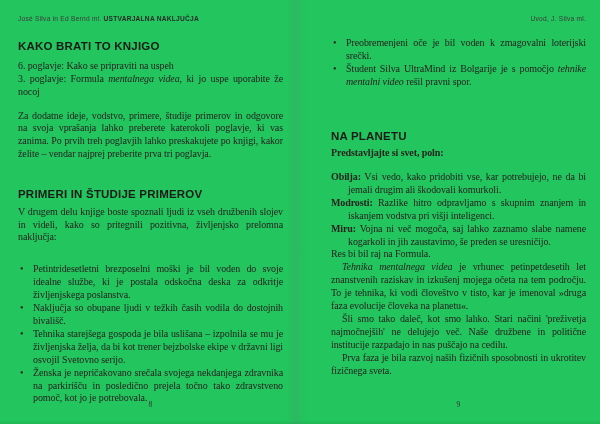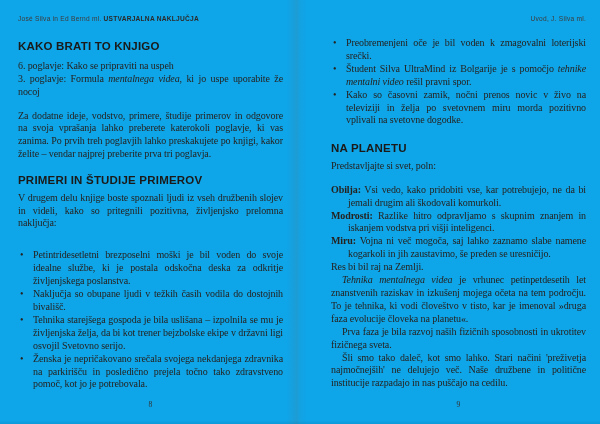--- a/index.html
+++ b/index.html
@@ -3,21 +3,21 @@
 <meta charset="utf-8">
 <style>
   html,body{margin:0;padding:0;}
   body{
     width:600px;height:424px;overflow:hidden;
     background:#ffffff;
     font-family:"Liberation Serif", serif;
   }
   .spread{
     position:relative;width:600px;height:424px;
-    background:#0ea5e9;
+    background:#22c55e;
   }
   .page{
     position:absolute;top:0;height:424px;box-sizing:border-box;overflow:hidden;
     color:#26231f;
   }
   .page.left{left:0;width:300px;padding:15px 17px 0 18px;}
   .page.right{left:300px;width:300px;padding:15px 14px 0 31px;}
   .gutter{
     position:absolute;left:287px;top:0;width:20px;height:424px;pointer-events:none;
     background:linear-gradient(90deg, rgba(110,110,105,0) 0%, rgba(110,110,105,0.16) 48%, rgba(110,110,105,0.05) 66%, rgba(110,110,105,0) 100%);
@@ -32,21 +32,21 @@
     white-space:nowrap;
   }
   .running-head.right-align{text-align:right;}
   .running-head b{font-weight:700;color:#2c2a28;}
   .section-heading{
     font-family:"Liberation Sans", sans-serif;
     font-weight:700;font-size:11.5px;letter-spacing:.2px;line-height:13.5px;
     color:#1b1a18;margin:0;
   }
   .h-mt-lg{margin-top:16px;margin-bottom:5px;}
-  .h-mt-md{margin-top:13px;margin-bottom:4px;}
+  .h-mt-md{margin-top:27px;margin-bottom:4px;}
   .body-text{
     font-size:10px;line-height:12.9px;letter-spacing:-0.1px;
     text-align:justify;
   }
   p{margin:0;}
   .mb-sm{margin-bottom:19px;}
   .mb-md{margin-bottom:12px;}
   .chapter-line{line-height:13px;}
   .bullet{position:relative;padding-left:15px;}
   .bullet::before{content:"\2022";position:absolute;left:2px;top:0;}
@@ -94,45 +94,44 @@
 
     <div class="page-number">8</div>
   </div>
 
   <div class="page right">
     <div class="running-head right-align">Uvod, J. Silva ml.</div>
 
     <div class="body-text" style="margin-top:13px;">
       <div class="bullet">Preobremenjeni oče je bil voden k zmagovalni loterijski srečki.</div>
       <div class="bullet"><span>Študent Silva UltraMind iz Bolgarije je s pomočjo </span><i>tehnike mentalni video</i><span> rešil pravni spor.</span></div>
-      <div class="bullet">Kako so časovni zamik, nočni prenos novic v živo na televiziji in želja po svetovnem miru morda pozitivno vplivali na svetovne dogodke.</div>
     </div>
 
     <div class="gap-after-bullets"></div>
 
     <h1 class="section-heading">
-        <span style="display:block;">NA PLANETU</span>
+        <span style="display:block;margin-top:26px;">NA PLANETU</span>
       </h1>
 
-    <p class="body-text" style="margin-top:4px;">Predstavljajte si svet, poln:</p>
+    <p class="body-text" style="margin-top:4px;font-weight:bold;">Predstavljajte si svet, poln:</p>
 
     <div class="gap-after-intro"></div>
 
     <div class="body-text">
       <div class="def-entry"><b>Obilja:</b><span> Vsi vedo, kako pridobiti vse, kar potrebujejo, ne da bi jemali drugim ali škodovali komurkoli.</span></div>
       <div class="def-entry"><b>Modrosti:</b><span> Razlike hitro odpravljamo s skupnim znanjem in iskanjem vodstva pri višji inteligenci.</span></div>
       <div class="def-entry"><b>Miru:</b><span> Vojna ni več mogoča, saj lahko zaznamo slabe namene kogarkoli in jih zaustavimo, še preden se uresničijo.</span></div>
     </div>
 
-    <p class="body-text">Res bi bil raj na Zemlji.</p>
+    <p class="body-text">Res bi bil raj na Formula.</p>
 
     <p class="body-text para-indent"><i>Tehnika mentalnega videa</i><span> je vrhunec petinpetdesetih let znanstvenih raziskav in izkušenj mojega očeta na tem področju. To je tehnika, ki vodi človeštvo v tisto, kar je imenoval »druga faza evolucije človeka na planetu«.</span></p>
 
+    <p class="body-text para-indent">Šli smo tako daleč, kot smo lahko. Stari načini 'preživetja najmočnejših' ne delujejo več. Naše družbene in politične institucije razpadajo in nas puščajo na cedilu.</p>
+
     <p class="body-text para-indent">Prva faza je bila razvoj naših fizičnih sposobnosti in ukrotitev fizičnega sveta.</p>
-
-    <p class="body-text para-indent">Šli smo tako daleč, kot smo lahko. Stari načini 'preživetja najmočnejših' ne delujejo več. Naše družbene in politične institucije razpadajo in nas puščajo na cedilu.</p>
 
     <div class="page-number">9</div>
   </div>
 
   <div class="gutter"></div>
   <div class="bottom-edge"></div>
 </div>
 
 </body></html>

